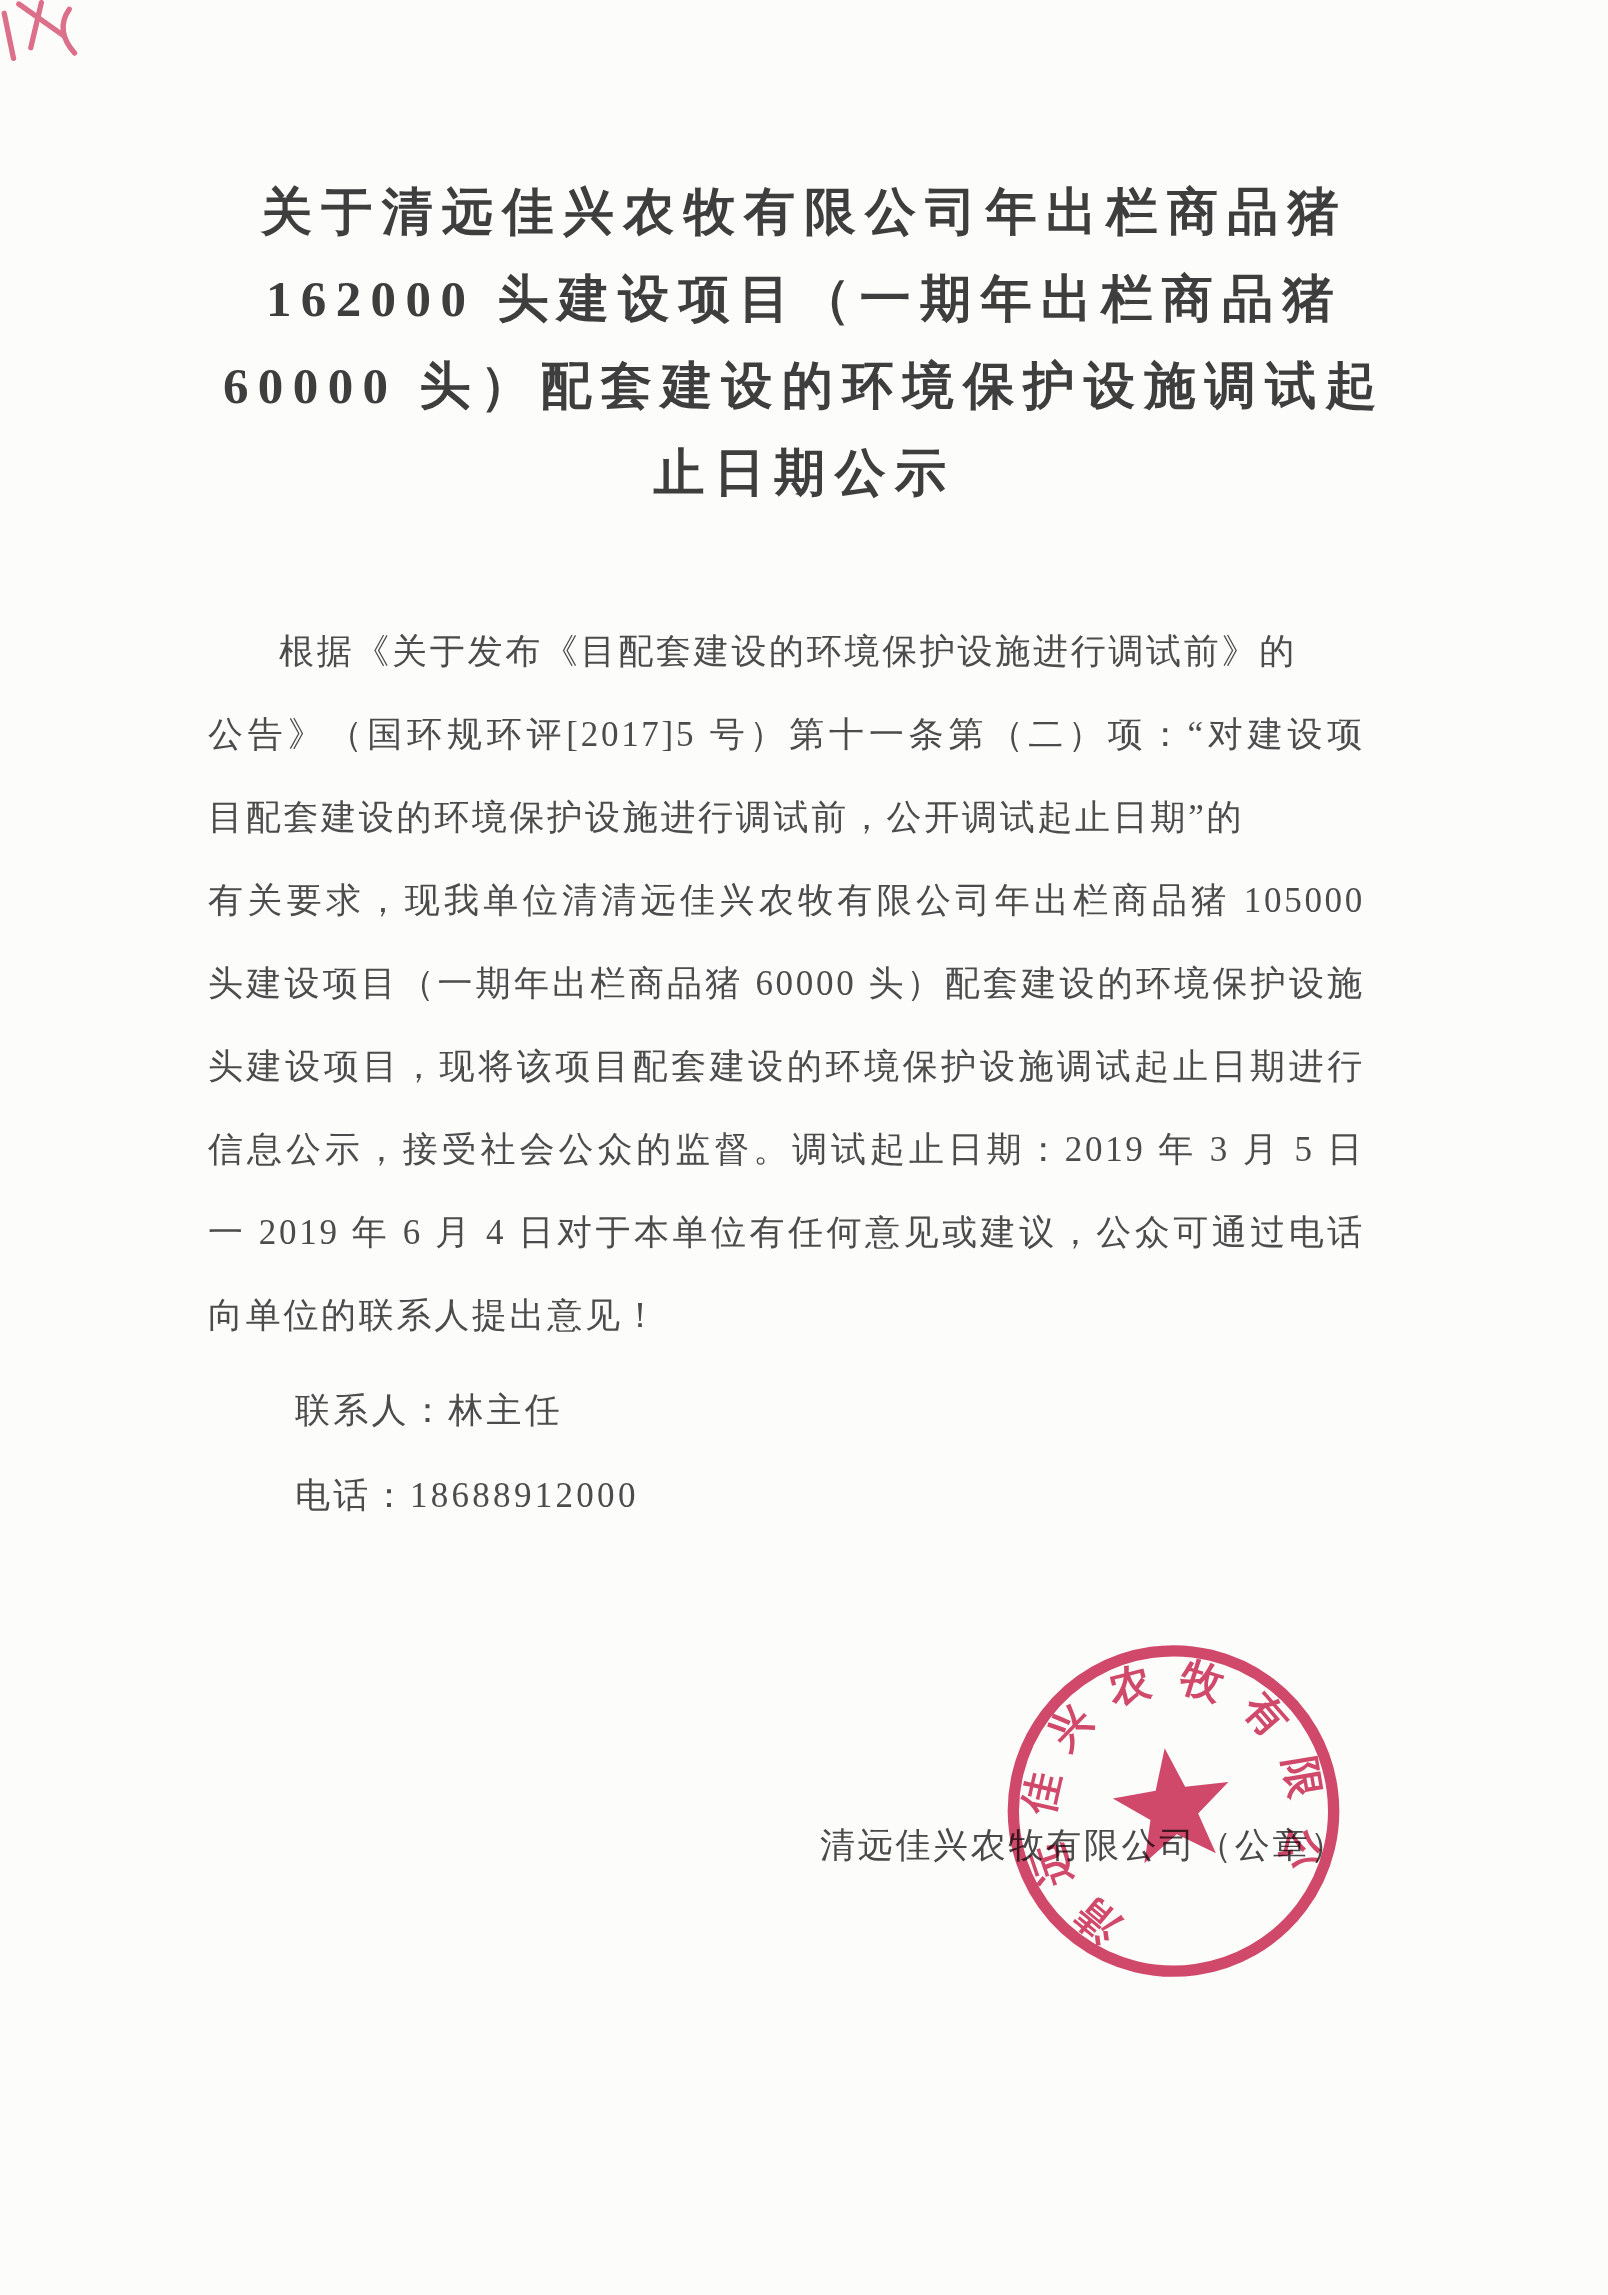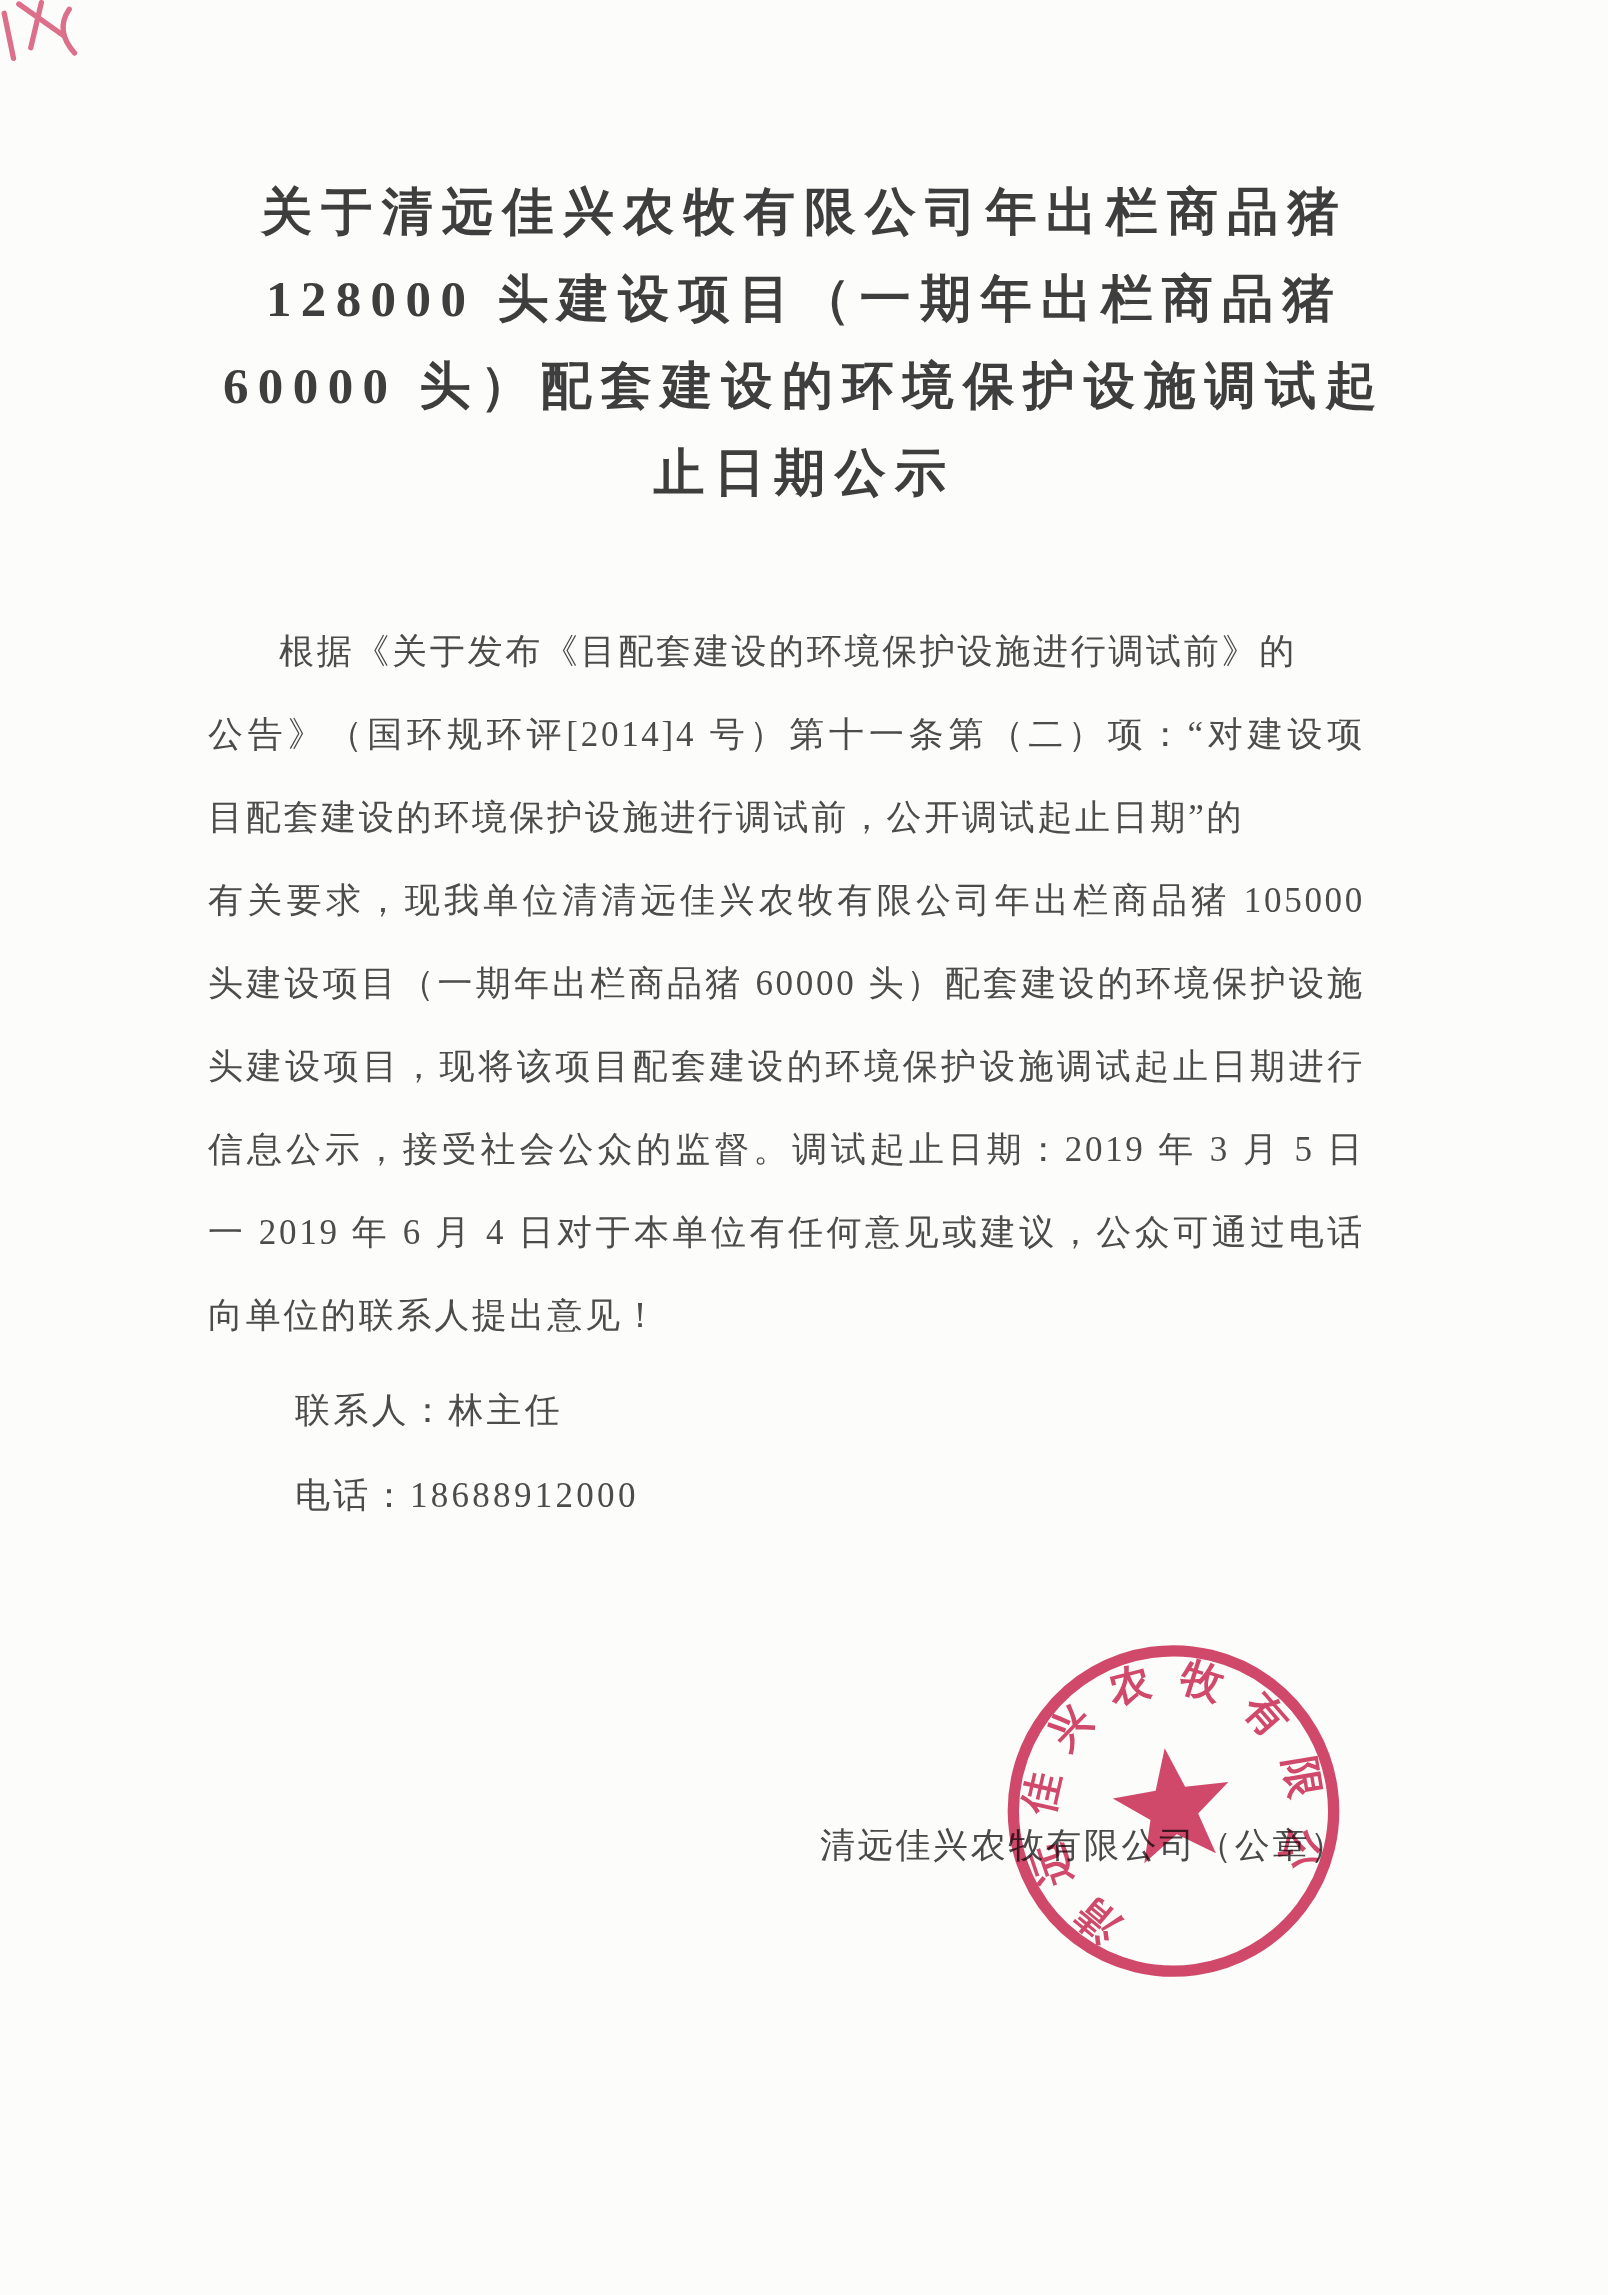--- a/index.html
+++ b/index.html
@@ -84,28 +84,28 @@
     <g stroke="#d03a5f" stroke-width="8" fill="none" stroke-linecap="round">
       <path d="M 28 6 L 96 54"></path>
       <path d="M 62 4 L 46 72"></path>
       <path d="M 104 14 Q 82 46 112 80"></path>
       <path d="M 6 20 L 20 88"></path>
     </g>
   </svg>
 
   <div class="doc-title">
     <div class="t-line">关于清远佳兴农牧有限公司年出栏商品猪</div>
-    <div class="t-line">128000 头建设项目（一期年出栏商品猪</div>
+    <div class="t-line">162000 头建设项目（一期年出栏商品猪</div>
     <div class="t-line">60000 头）配套建设的环境保护设施调试起</div>
     <div class="t-line">止日期公示</div>
   </div>
 
   <div class="doc-body">
     <div class="b-line indent">根据《关于发布《目配套建设的环境保护设施进行调试前》的</div>
-    <div class="b-line just">公告》（国环规环评[2014]4 号）第十一条第（二）项：“对建设项</div>
+    <div class="b-line just">公告》（国环规环评[2017]5 号）第十一条第（二）项：“对建设项</div>
     <div class="b-line">目配套建设的环境保护设施进行调试前，公开调试起止日期”的</div>
     <div class="b-line just">有关要求，现我单位清清远佳兴农牧有限公司年出栏商品猪 105000</div>
     <div class="b-line just">头建设项目（一期年出栏商品猪 60000 头）配套建设的环境保护设施</div>
     <div class="b-line just">头建设项目，现将该项目配套建设的环境保护设施调试起止日期进行</div>
     <div class="b-line just">信息公示，接受社会公众的监督。调试起止日期：2019 年 3 月 5 日</div>
     <div class="b-line just">一 2019 年 6 月 4 日对于本单位有任何意见或建议，公众可通过电话</div>
     <div class="b-line">向单位的联系人提出意见！</div>
   </div>
 
   <div class="contact">

